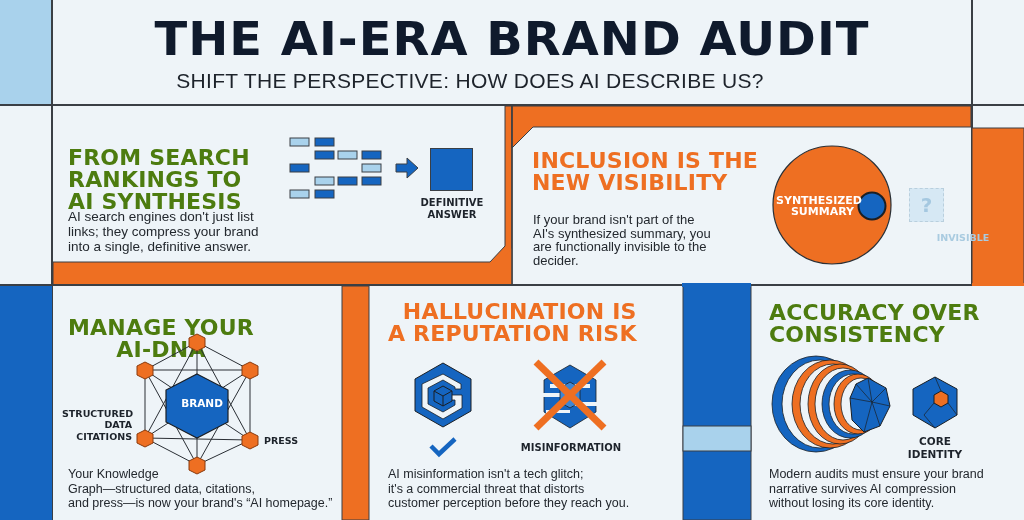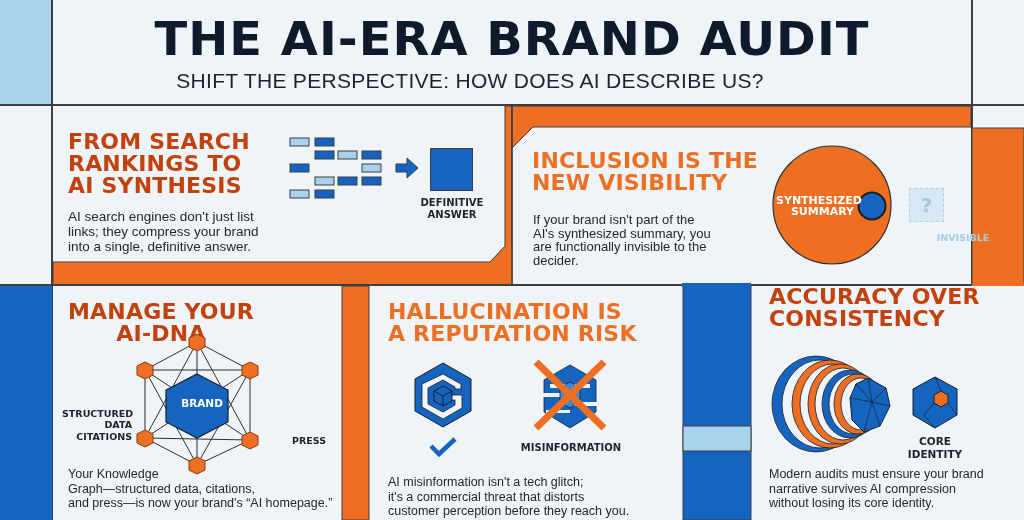--- a/index.html
+++ b/index.html
@@ -15,21 +15,21 @@
     letter-spacing: 1px; color: #0f1a2c; line-height: 54px; transform: scaleX(1.02);
   }
   .subtitle {
     position: absolute; left: 52px; width: 836px; top: 69px; text-align: center;
     font-family: "Liberation Sans", sans-serif; font-size: 21px; color: #1d232b; letter-spacing: 0.3px;
   }
   .head {
     position: absolute; font-family: "DejaVu Sans", sans-serif; font-weight: bold;
     line-height: 1.0; letter-spacing: 0.2px;
   }
-  .head.b { color: #c2410c; }
+  .head.b { color: #4d7c0f; margin-top: 16px; }
   .head.o { color: #ee6f22; }
   .body {
     position: absolute; font-family: "Liberation Sans", sans-serif; font-size: 13.5px;
     line-height: 15px; color: #23282e;
   }
   .lbl {
     position: absolute; font-family: "DejaVu Sans", sans-serif; font-weight: bold;
     font-size: 10px; color: #1d232b; line-height: 12px; text-align: center;
   }
   svg { position: absolute; overflow: visible; }
@@ -162,30 +162,30 @@
       <polygon points="10,100 18,104 18,113 10,117 2,113 2,104"></polygon>
       <polygon points="10,32 18,36 18,45 10,49 2,45 2,36"></polygon>
     </g>
   </svg>
   <div class="lbl" style="left:170px;top:397px;width:64px;color:#ffffff;font-size:10.5px;">BRAND</div>
   <div class="lbl" style="left:62px;top:363px;width:70px;text-align:right;font-size:9.5px;line-height:11px;margin-top:45px;">
     <div>STRUCTURED</div>
     <div>DATA</div>
   </div>
   <div class="lbl" style="left:72px;top:431px;width:60px;text-align:right;font-size:9.5px;">CITATIONS</div>
-  <div class="lbl" style="left:264px;top:435px;width:40px;text-align:left;font-size:9.5px;margin-left:28px;">PRESS</div>
+  <div class="lbl" style="left:264px;top:435px;width:40px;text-align:left;font-size:9.5px;">PRESS</div>
   <div class="body" style="left:68px;top:467px;font-size:12.5px;line-height:14.5px;">
     <div>Your Knowledge</div>
     <div>Graph—structured data, citations,</div>
     <div>and press—is now your brand's “AI homepage.”</div>
   </div>
 </div>
 
 <div>
-  <div class="head o" style="left:388px;top:301px;font-size:22px;">
+  <div class="head o" style="left:388px;top:301px;font-size:22px;text-align:right;">
     <div>HALLUCINATION IS</div>
     <div>A REPUTATION RISK</div>
   </div>
   <svg style="left:412px;top:361px;" width="62" height="70">
     <polygon points="31,2 59,18 59,50 31,66 3,50 3,18" fill="#1565c0" stroke="#1a1f25" stroke-width="1"></polygon>
     <polygon points="31,13 49,23 49,28 43,28 43,26 31,19 16,27 16,43 31,51 43,44 43,39 35,39 35,34 50,34 50,47 31,58 10,46 10,23" fill="#eef4f8" stroke="#1a1f25" stroke-width="0.8"></polygon>
     <polygon points="31,25 40,30 40,40 31,45 22,40 22,30" fill="#1565c0" stroke="#1a1f25" stroke-width="1"></polygon>
     <polyline points="22,30 31,35 40,30" fill="none" stroke="#1a1f25" stroke-width="1"></polyline>
     <line x1="31" y1="35" x2="31" y2="45" stroke="#1a1f25" stroke-width="1"></line>
   </svg>
@@ -200,21 +200,21 @@
       <rect x="20" y="24" width="40" height="4"></rect>
       <rect x="10" y="33" width="20" height="4"></rect>
       <rect x="36" y="42" width="32" height="4"></rect>
       <rect x="16" y="50" width="24" height="3"></rect>
     </g>
     <polygon points="40,22 50,28 50,42 40,48 30,42 30,28" fill="#3f86d3" stroke="#1a1f25" stroke-width="0.8"></polygon>
     <line x1="6" y1="2" x2="74" y2="68" stroke="#ee6f22" stroke-width="7"></line>
     <line x1="74" y1="2" x2="6" y2="68" stroke="#ee6f22" stroke-width="7"></line>
   </svg>
   <div class="lbl" style="left:516px;top:442px;width:110px;font-size:10px;">MISINFORMATION</div>
-  <div class="body" style="left:388px;top:467px;font-size:12.5px;line-height:14.5px;margin-top:8px;">
+  <div class="body" style="left:388px;top:467px;font-size:12.5px;line-height:14.5px;">
     <div>AI misinformation isn't a tech glitch;</div>
     <div>it's a commercial threat that distorts</div>
     <div>customer perception before they reach you.</div>
   </div>
 </div>
 
 <div>
   <div class="head b" style="left:769px;top:286px;font-size:22px;">
     <div>ACCURACY OVER</div>
     <div>CONSISTENCY</div>

